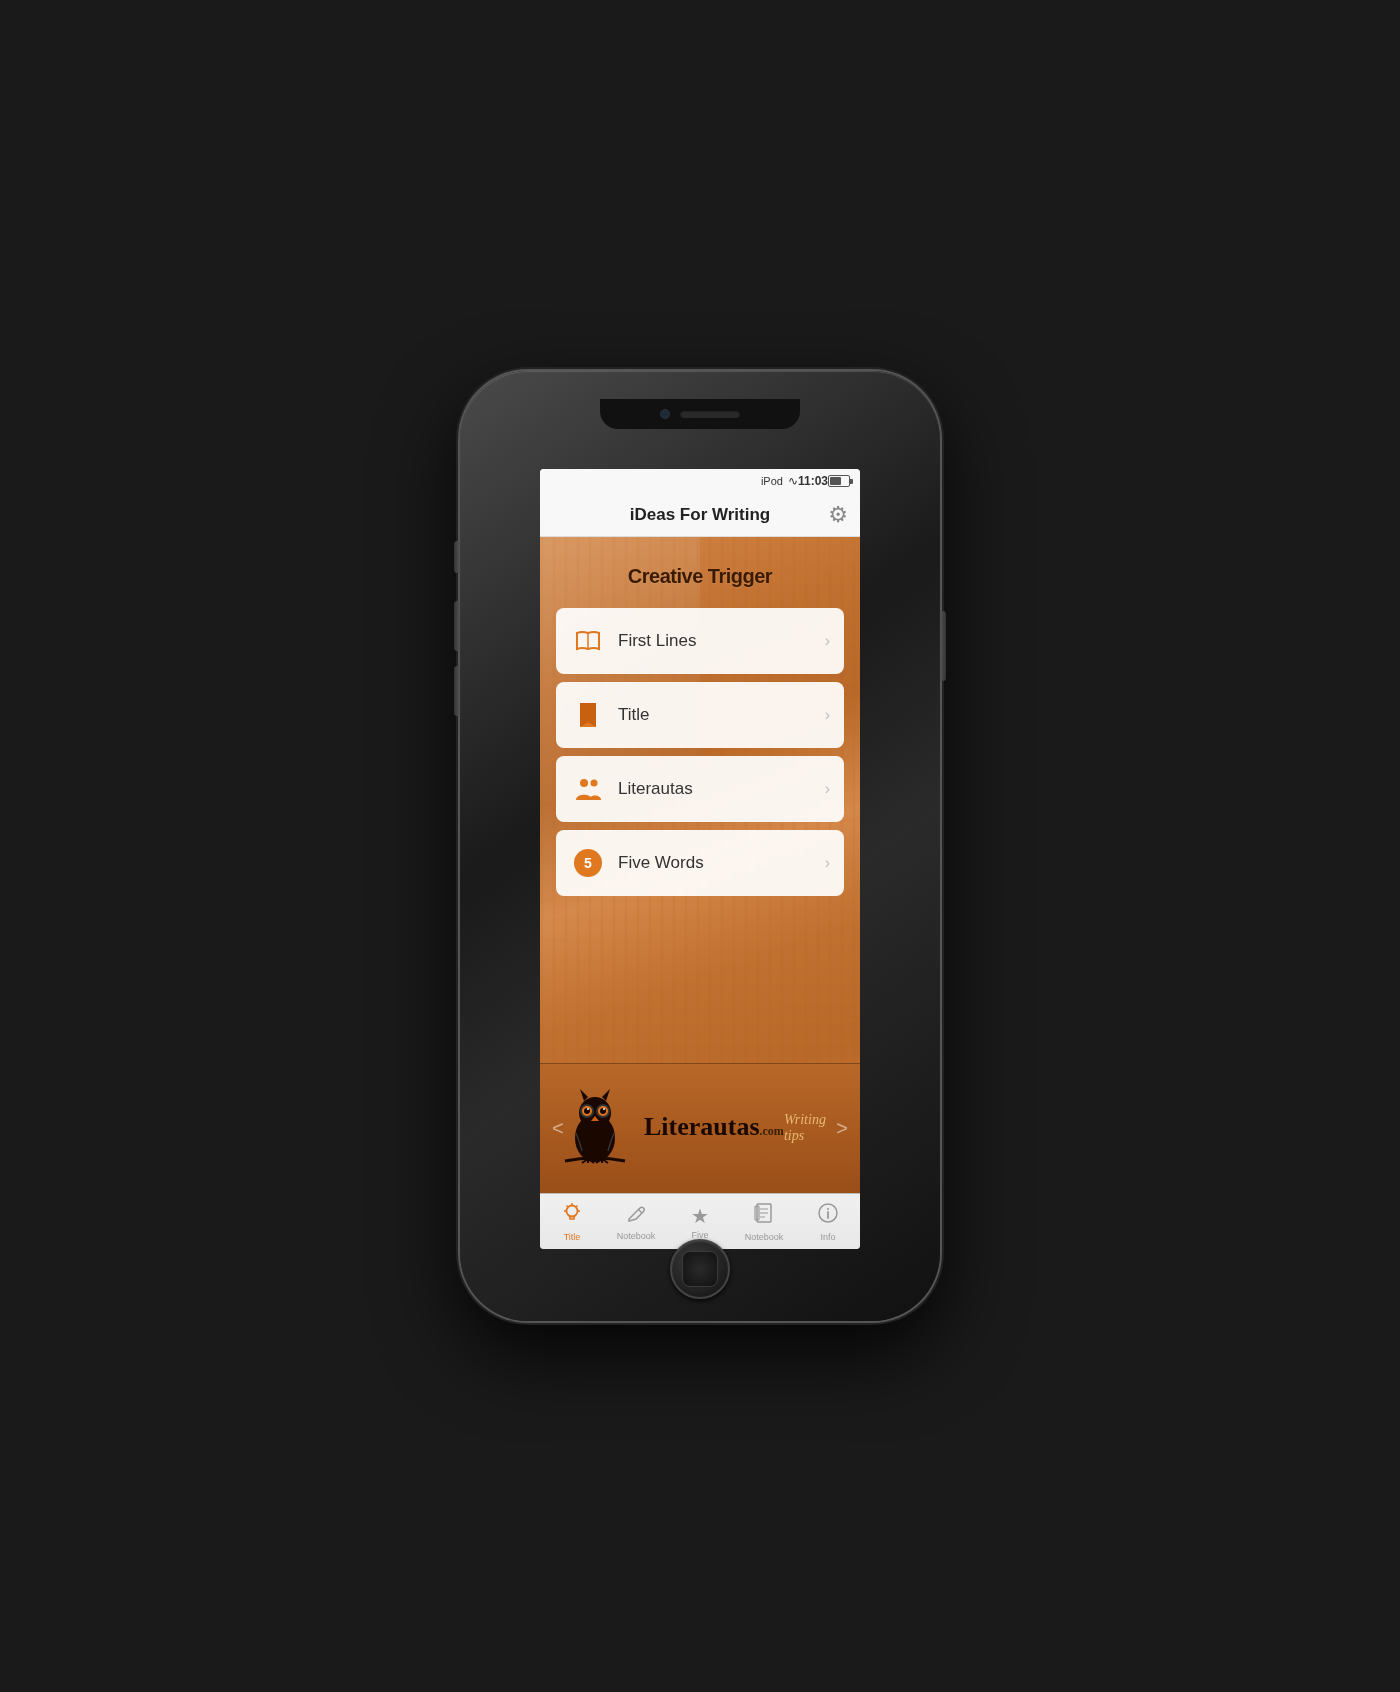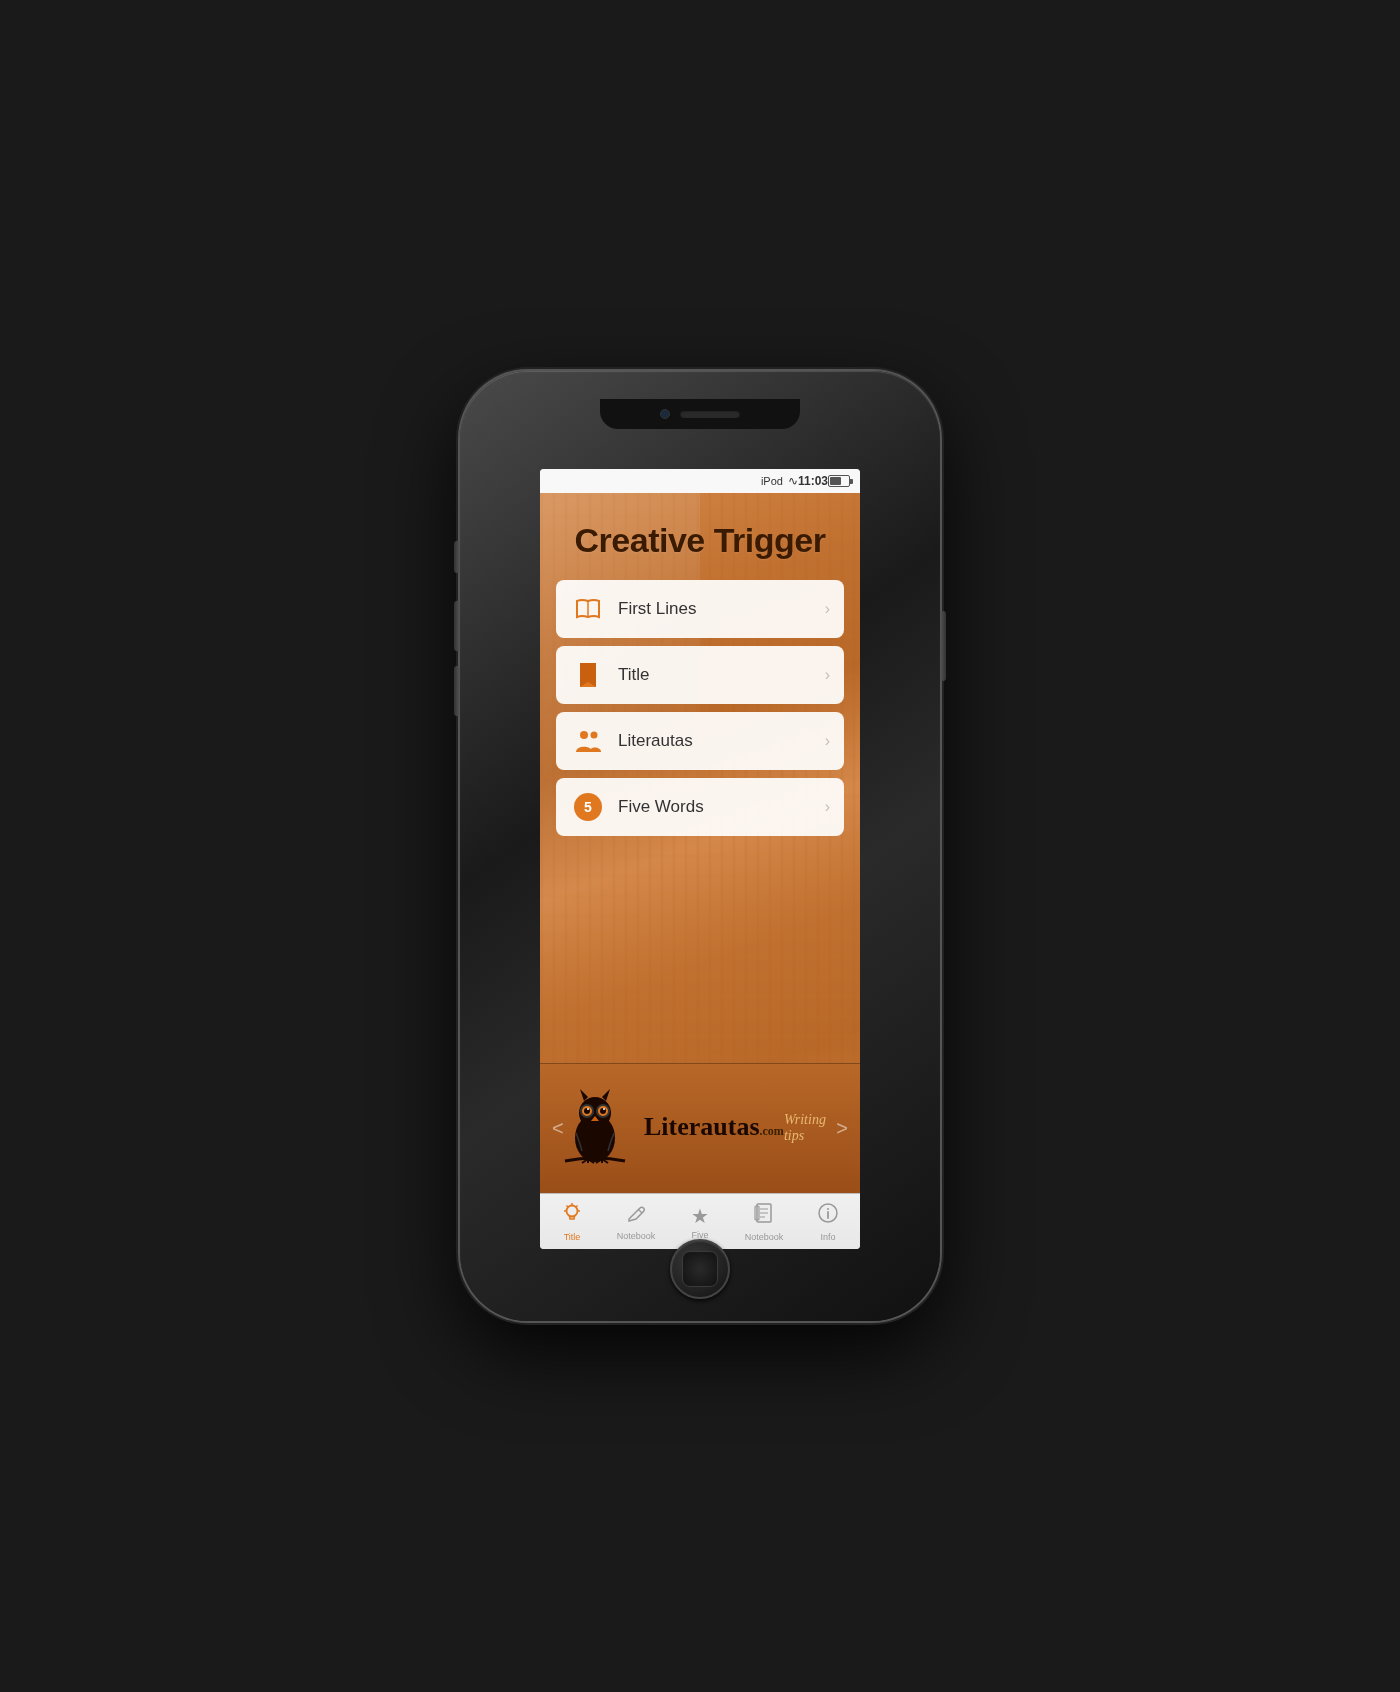--- a/index.html
+++ b/index.html
@@ -248,40 +248,40 @@
       z-index: 2;
       height: 100%;
       display: flex;
       flex-direction: column;
     }
 
     
     .creative-trigger {
       text-align: center;
       padding: 28px 20px 20px;
-      font-size: 34px;
+      font-size: 20px;
       font-weight: 800;
       color: #3a1a00;
       text-shadow: 0 1px 2px rgba(255,255,255,0.1);
       letter-spacing: -0.5px;
     }
 
     
     .menu-list {
       padding: 0 16px;
       display: flex;
       flex-direction: column;
       gap: 8px;
       flex: 1;
     }
 
     .menu-item {
       background: rgba(255,255,255,0.92);
       border-radius: 8px;
-      height: 58px;
+      height: 66px;
       display: flex;
       align-items: center;
       padding: 0 14px;
       cursor: pointer;
       position: relative;
     }
 
     .menu-item-icon {
       width: 36px;
       display: flex;
@@ -433,20 +433,24 @@
           <span class="wifi-icon">∿</span>
         </div>
         <span style="font-size:12px;font-weight:600;">11:03</span>
         <div class="status-right">
           <div class="battery">
             <div class="battery-fill"></div>
           </div>
         </div>
       </div>
 
+      <div class="nav-bar">
+        <span class="nav-title">iDeas For Writing</span>
+        <span class="nav-gear">⚙</span>
+      </div>
 
       <div class="main-content" style="flex:1;display:flex;flex-direction:column;">
         <div class="content-inner">
           <div class="creative-trigger">Creative Trigger</div>
 
           <div class="menu-list">
 
             <div class="menu-item">
               <div class="menu-item-icon">
 

